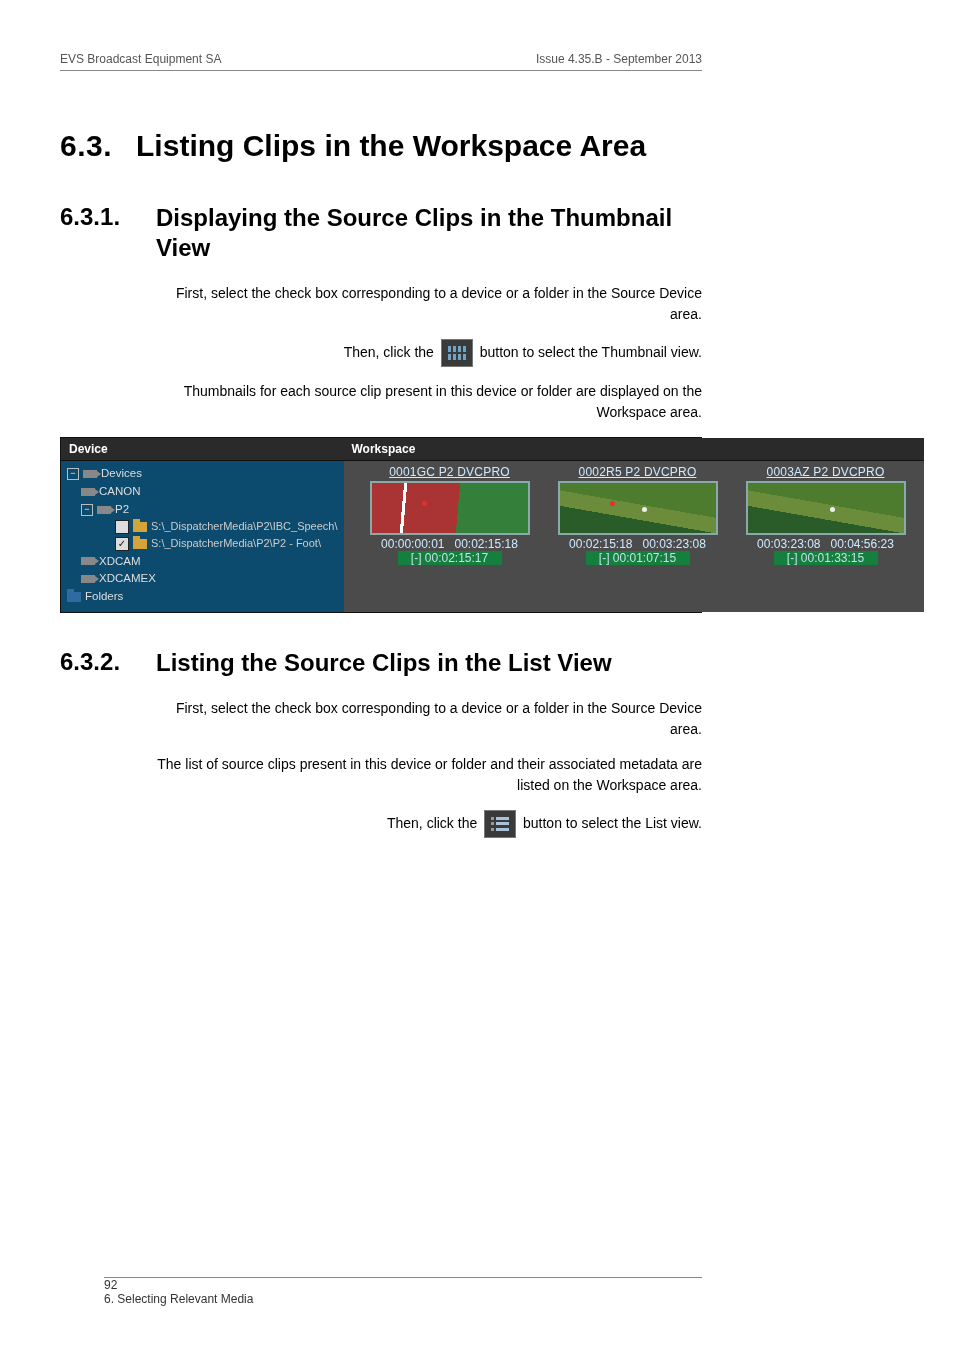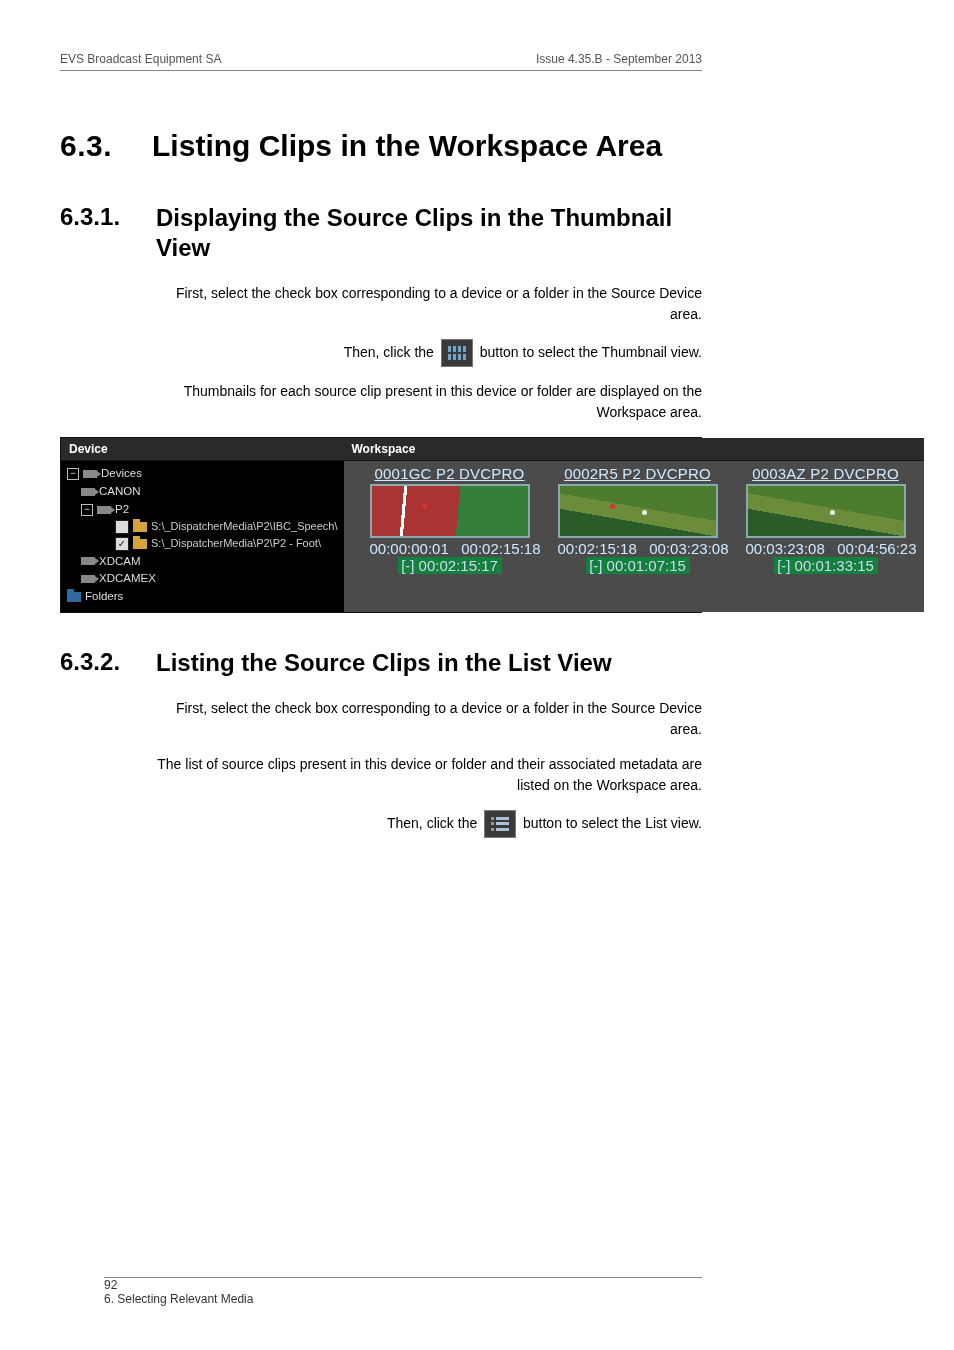--- a/index.html
+++ b/index.html
@@ -29,21 +29,21 @@
   }
   .header-rule {
     margin-top: 4px;
     border: none;
     border-top: 1px solid #888;
   }
   .h1-row {
     display: flex;
     align-items: baseline;
     margin-top: 58px;
-    gap: 40px;
+    gap: 24px;
   }
   .h1-num {
     font-size: 30px;
     font-weight: bold;
     letter-spacing: 0.5px;
   }
   .h1-text {
     font-size: 30px;
     font-weight: bold;
   }
@@ -125,21 +125,21 @@
   .fig-col-header {
     background: #2a2a2a;
     color: #fff;
     font-weight: bold;
     padding: 4px 8px;
     border-bottom: 1px solid #111;
     font-size: 12px;
   }
   .fig-device {
     width: 340px;
-    background: #000000;
+    background: #0c4a6e;
     box-sizing: border-box;
   }
   .fig-device-body {
     padding: 4px 6px 6px 6px;
     line-height: 1.55;
     font-size: 11px;
   }
   .tree-line {
     white-space: nowrap;
     display: flex;
@@ -210,21 +210,21 @@
   }
   .ws-body {
     display: flex;
     gap: 28px;
     padding: 4px 18px 6px 26px;
     align-items: flex-start;
   }
   .thumb {
     width: 160px;
     text-align: center;
-    font-size: 15px;
+    font-size: 12px;
   }
   .thumb .title {
     color: #cfeaff;
     margin-bottom: 2px;
     letter-spacing: 0.2px;
     text-decoration: underline;
     white-space: nowrap;
   }
   .thumb .img {
     width: 156px;

